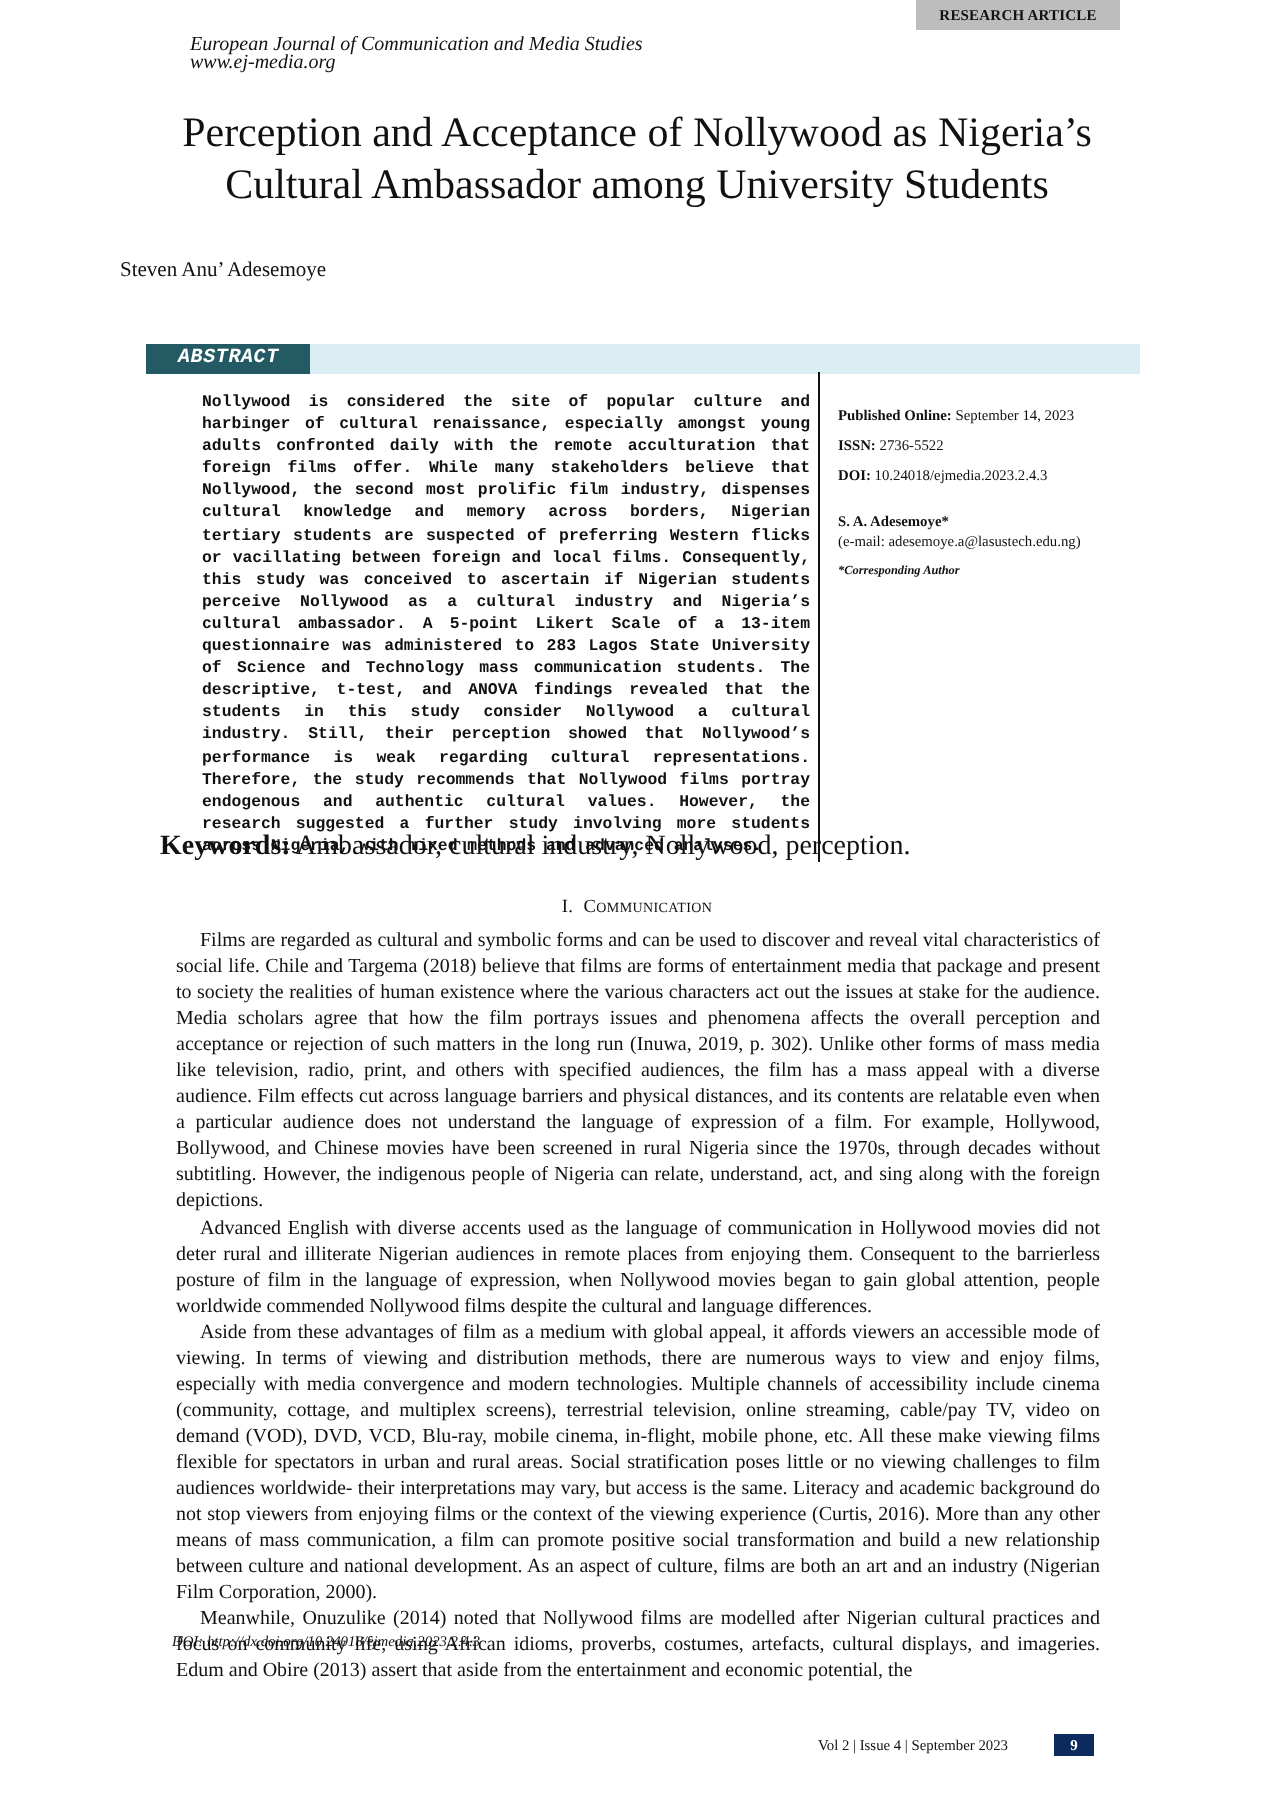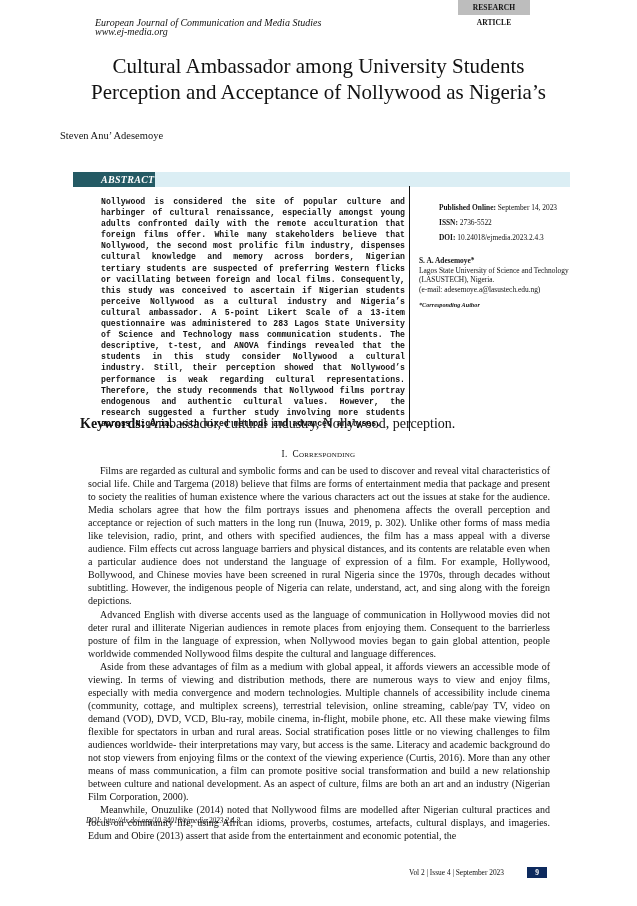--- a/index.html
+++ b/index.html
@@ -1,31 +1,31 @@
 <!DOCTYPE html>
 <html><head>
 <meta charset="utf-8">
 <style>
   html, body { margin: 0; padding: 0; background: #ffffff; }
   body { width: 637px; height: 906px; position: relative; overflow: hidden; font-family: "Liberation Serif", "DejaVu Serif", serif; color: #111; }
 
-  .badge { position: absolute; left: 458px; top: 0; width: 72px; height: 15px; background: #bdbdbd; font-size: 7.5px; font-weight: bold; line-height: 15px; text-align: center; letter-spacing: 0.1px; }
+  .badge { position: absolute; left: 458px; top: 0; width: 102px; height: 15px; background: #bdbdbd; font-size: 7.5px; font-weight: bold; line-height: 15px; text-align: center; letter-spacing: 0.1px; }
   .journal { position: absolute; left: 95px; top: 18px; font-size: 10px; font-style: italic; line-height: 9px; }
 
   .title { position: absolute; left: 60px; width: 517px; top: 53px; text-align: center; font-size: 21px; line-height: 26px; }
   .author { position: absolute; left: 60px; width: 517px; top: 130px; font-size: 10.5px; }
 
   .abs-bar { position: absolute; left: 73px; top: 172px; width: 497px; height: 15px; background: #dbeef4; }
-  .abs-label { position: absolute; left: 0; top: 0; width: 82px; height: 15px; background: #245a64; color: #fff; font-weight: bold; font-style: italic; font-size: 10px; line-height: 15px; padding-left: 28px; box-sizing: border-box; letter-spacing: 0.3px; }
+  .abs-label { position: absolute; left: 0; top: 0; width: 82px; height: 15px; background: #245a64; color: #fff; font-weight: bold; font-style: italic; font-size: 10px; line-height: 15px; padding-left: 16px; box-sizing: border-box; letter-spacing: 0.3px; font-family: Liberation Mono, monospace; }
 
   .abs-text { position: absolute; left: 101px; top: 196px; width: 304px; font-size: 8.2px; font-weight: bold; line-height: 11.1px; text-align: justify; font-family: Liberation Mono, monospace; }
   .vline { position: absolute; left: 409px; top: 186px; width: 1px; height: 245px; background: #111; }
 
   .side { position: absolute; left: 419px; top: 203px; width: 152px; font-size: 7.4px; line-height: 9.4px; }
-  .side .row { margin-bottom: 5.6px; white-space: nowrap; margin-left: 20px; }
+  .side .row { margin-bottom: 5.6px; white-space: nowrap; }
   .side .lbl { font-weight: bold; }
   .side .auth { margin-top: 14px; }
   .side .auth-name { font-weight: bold; }
   .side .corr { margin-top: 6px; font-style: italic; font-weight: bold; font-size: 6.2px; }
 
   .keywords { position: absolute; left: 80px; top: 416px; font-size: 14px; }
   .keywords .k { font-weight: bold; }
 
   .sec-head { position: absolute; left: 60px; width: 517px; top: 449px; text-align: center; font-size: 9.3px; letter-spacing: 0.2px; }
   .sec-head .sc { font-variant: small-caps; }
@@ -40,22 +40,22 @@
 </head>
 <body>
 
 <div class="badge">RESEARCH ARTICLE</div>
 <div class="journal">
   <div>European Journal of Communication and Media Studies</div>
   <div>www.ej-media.org</div>
 </div>
 
 <div class="title">
+  <div>Perception and Acceptance of Nollywood as Nigeria’s</div>
   <div>Cultural Ambassador among University Students</div>
-  <div>Perception and Acceptance of Nollywood as Nigeria’s</div>
 </div>
 <div class="author">Steven Anu’ Adesemoye</div>
 
 <div class="abs-bar">
   <div class="abs-label">ABSTRACT</div>
 </div>
 
 <div class="abs-text">Nollywood is considered the site of popular culture and harbinger of cultural renaissance, especially amongst young adults confronted daily with the remote acculturation that foreign films offer. While many stakeholders believe that Nollywood, the second most prolific film industry, dispenses cultural knowledge and memory across borders, Nigerian tertiary students are suspected of preferring Western flicks or vacillating between foreign and local films. Consequently, this study was conceived to ascertain if Nigerian students perceive Nollywood as a cultural industry and Nigeria’s cultural ambassador. A 5-point Likert Scale of a 13-item questionnaire was administered to 283 Lagos State University of Science and Technology mass communication students. The descriptive, t-test, and ANOVA findings revealed that the students in this study consider Nollywood a cultural industry. Still, their perception showed that Nollywood’s performance is weak regarding cultural representations. Therefore, the study recommends that Nollywood films portray endogenous and authentic cultural values. However, the research suggested a further study involving more students across Nigeria, with mixed methods and advanced analyses.</div>
 <div class="vline"></div>
 
@@ -64,32 +64,31 @@
     <span class="lbl">Published Online:</span><span> September 14, 2023</span>
   </div>
   <div class="row">
     <span class="lbl">ISSN:</span><span> 2736-5522</span>
   </div>
   <div class="row">
     <span class="lbl">DOI:</span><span> 10.24018/ejmedia.2023.2.4.3</span>
   </div>
   <div class="auth">
     <div class="auth-name">S. A. Adesemoye*</div>
-    <div>Lagos State University of Science and Technology (LASUSTECH), Nigeria.</div>
     <div>(e-mail: adesemoye.a@lasustech.edu.ng)</div>
   </div>
   <div class="corr">*Corresponding Author</div>
 </div>
 
 <div class="keywords">
   <span class="k">Keywords:</span><span> Ambassador, cultural industry, Nollywood, perception.</span>
 </div>
 
 <div class="sec-head">
-  <span>I.</span>&nbsp;&nbsp;<span class="sc">Corresponding</span>
+  <span>I.</span>&nbsp;&nbsp;<span class="sc">Communication</span>
 </div>
 
 <div class="body">
   <p>Films are regarded as cultural and symbolic forms and can be used to discover and reveal vital characteristics of social life. Chile and Targema (2018) believe that films are forms of entertainment media that package and present to society the realities of human existence where the various characters act out the issues at stake for the audience. Media scholars agree that how the film portrays issues and phenomena affects the overall perception and acceptance or rejection of such matters in the long run (Inuwa, 2019, p. 302). Unlike other forms of mass media like television, radio, print, and others with specified audiences, the film has a mass appeal with a diverse audience. Film effects cut across language barriers and physical distances, and its contents are relatable even when a particular audience does not understand the language of expression of a film. For example, Hollywood, Bollywood, and Chinese movies have been screened in rural Nigeria since the 1970s, through decades without subtitling. However, the indigenous people of Nigeria can relate, understand, act, and sing along with the foreign depictions.</p>
   <p>Advanced English with diverse accents used as the language of communication in Hollywood movies did not deter rural and illiterate Nigerian audiences in remote places from enjoying them. Consequent to the barrierless posture of film in the language of expression, when Nollywood movies began to gain global attention, people worldwide commended Nollywood films despite the cultural and language differences.</p>
   <p>Aside from these advantages of film as a medium with global appeal, it affords viewers an accessible mode of viewing. In terms of viewing and distribution methods, there are numerous ways to view and enjoy films, especially with media convergence and modern technologies. Multiple channels of accessibility include cinema (community, cottage, and multiplex screens), terrestrial television, online streaming, cable/pay TV, video on demand (VOD), DVD, VCD, Blu-ray, mobile cinema, in-flight, mobile phone, etc. All these make viewing films flexible for spectators in urban and rural areas. Social stratification poses little or no viewing challenges to film audiences worldwide- their interpretations may vary, but access is the same. Literacy and academic background do not stop viewers from enjoying films or the context of the viewing experience (Curtis, 2016). More than any other means of mass communication, a film can promote positive social transformation and build a new relationship between culture and national development. As an aspect of culture, films are both an art and an industry (Nigerian Film Corporation, 2000).</p>
   <p>Meanwhile, Onuzulike (2014) noted that Nollywood films are modelled after Nigerian cultural practices and focus on community life, using African idioms, proverbs, costumes, artefacts, cultural displays, and imageries. Edum and Obire (2013) assert that aside from the entertainment and economic potential, the</p>
 </div>
 
 <div class="footer-doi">DOI: http://dx.doi.org/10.24018/ejmedia.2023.2.4.3</div>

